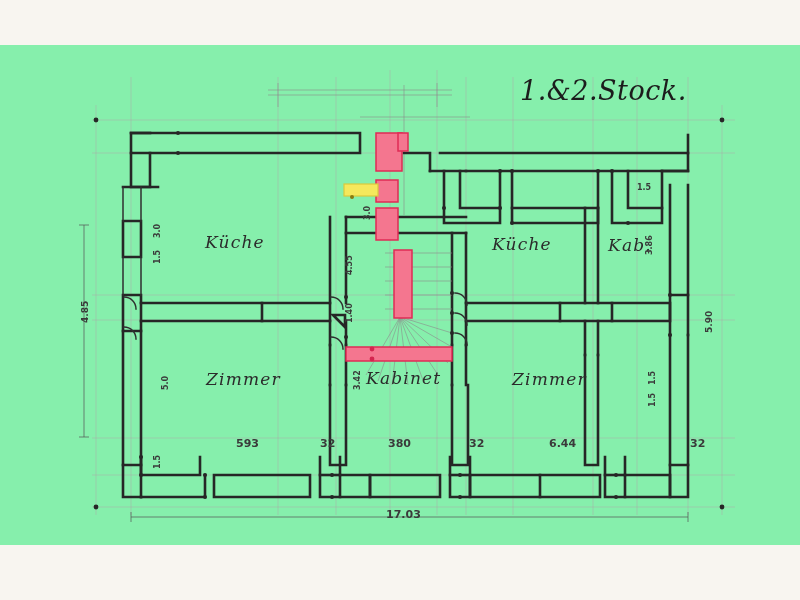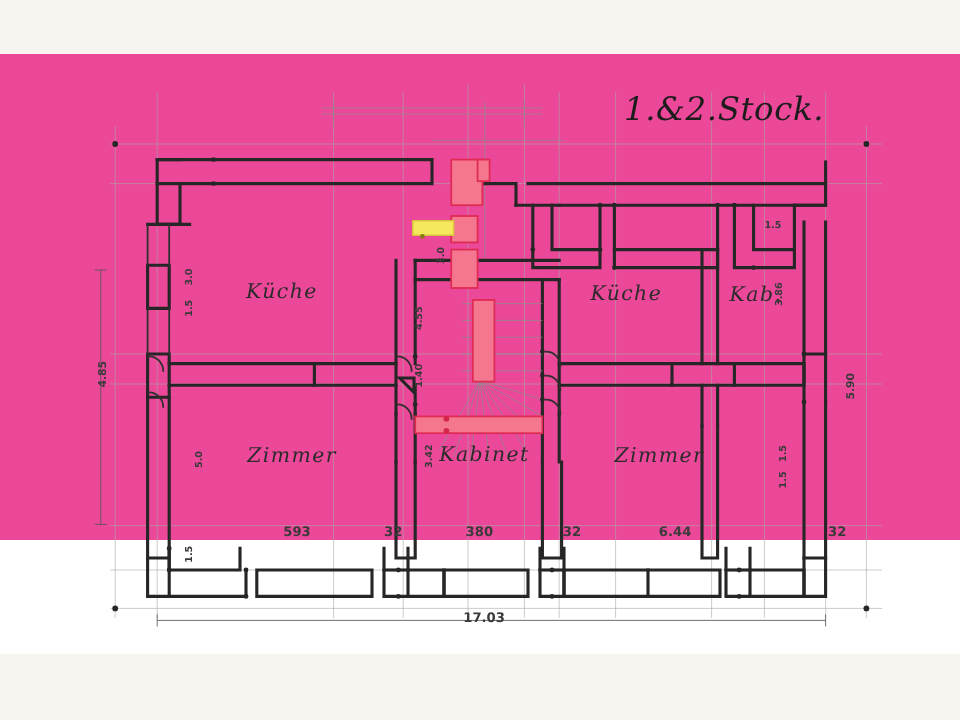--- a/index.html
+++ b/index.html
@@ -26,22 +26,22 @@
     background: #f8f5f0;
   }
   .letterbox.top { top: 0; height: 45px; }
   .letterbox.bottom { top: 545px; height: 55px; }
 
   #plan {
     position: absolute;
     left: 0;
     top: 45px;
     width: 800px;
-    height: 405px;
-    background: #ec4899;
+    height: 500px;
+    background: #86efac;
   }
   #plan svg {
     display: block;
     width: 800px;
     height: 500px;
   }
 
   
   .hand {
     font-family: "DejaVu Serif", serif;

